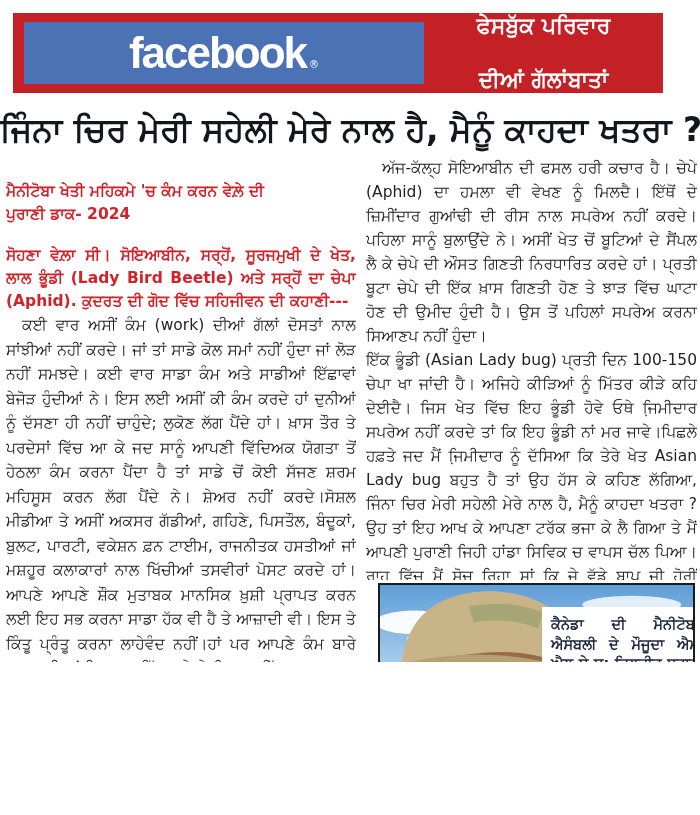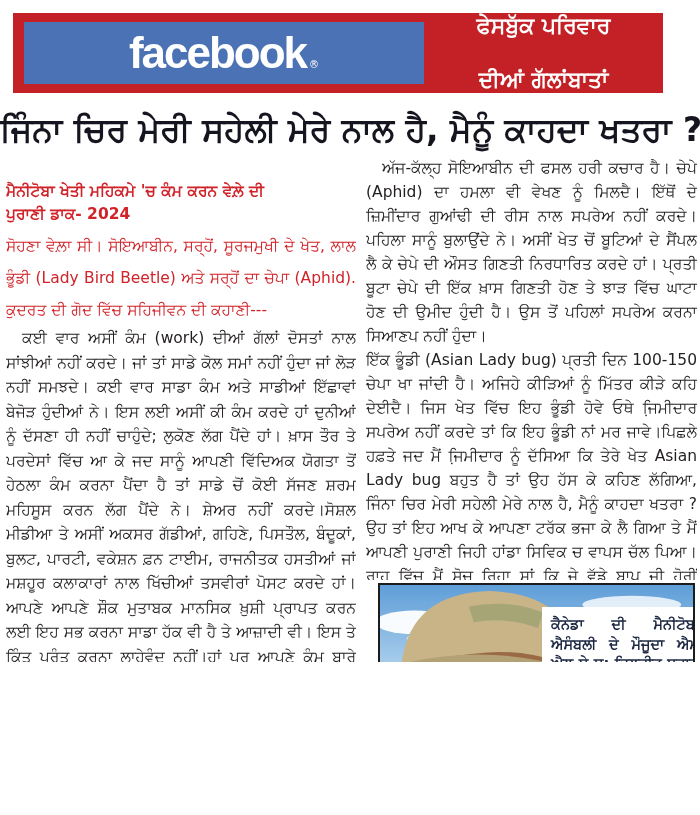--- a/index.html
+++ b/index.html
@@ -35,21 +35,21 @@
     color:#15151f; white-space:nowrap; overflow:hidden;
   }
   
   .col-left {
     position:absolute; left:6px; top:180px; width:350px; height:628px;
     overflow:hidden; font-size:15.5px; line-height:24.5px; color:#231f20;
     text-align:justify;
   }
   .red { color:#d0232a; }
   .lc-heading { font-weight:bold; text-align:left; line-height:23px; }
-  .lc-intro { font-weight:normal; line-height:32px; margin-top:4px; }
+  .lc-intro { font-weight:bold; line-height:23px; margin-top:18px; }
   .col-left p, .col-right-text p { margin:0; }
   .indent { text-indent:16px; }
   .col-right-text {
     position:absolute; left:366px; top:156px; width:331px; height:424px;
     overflow:hidden; font-size:15.5px; line-height:24px; color:#231f20;
     text-align:justify;
   }
   .rc-label { font-weight:bold; margin-left:168px; line-height:22px; }
   
   .photo {

